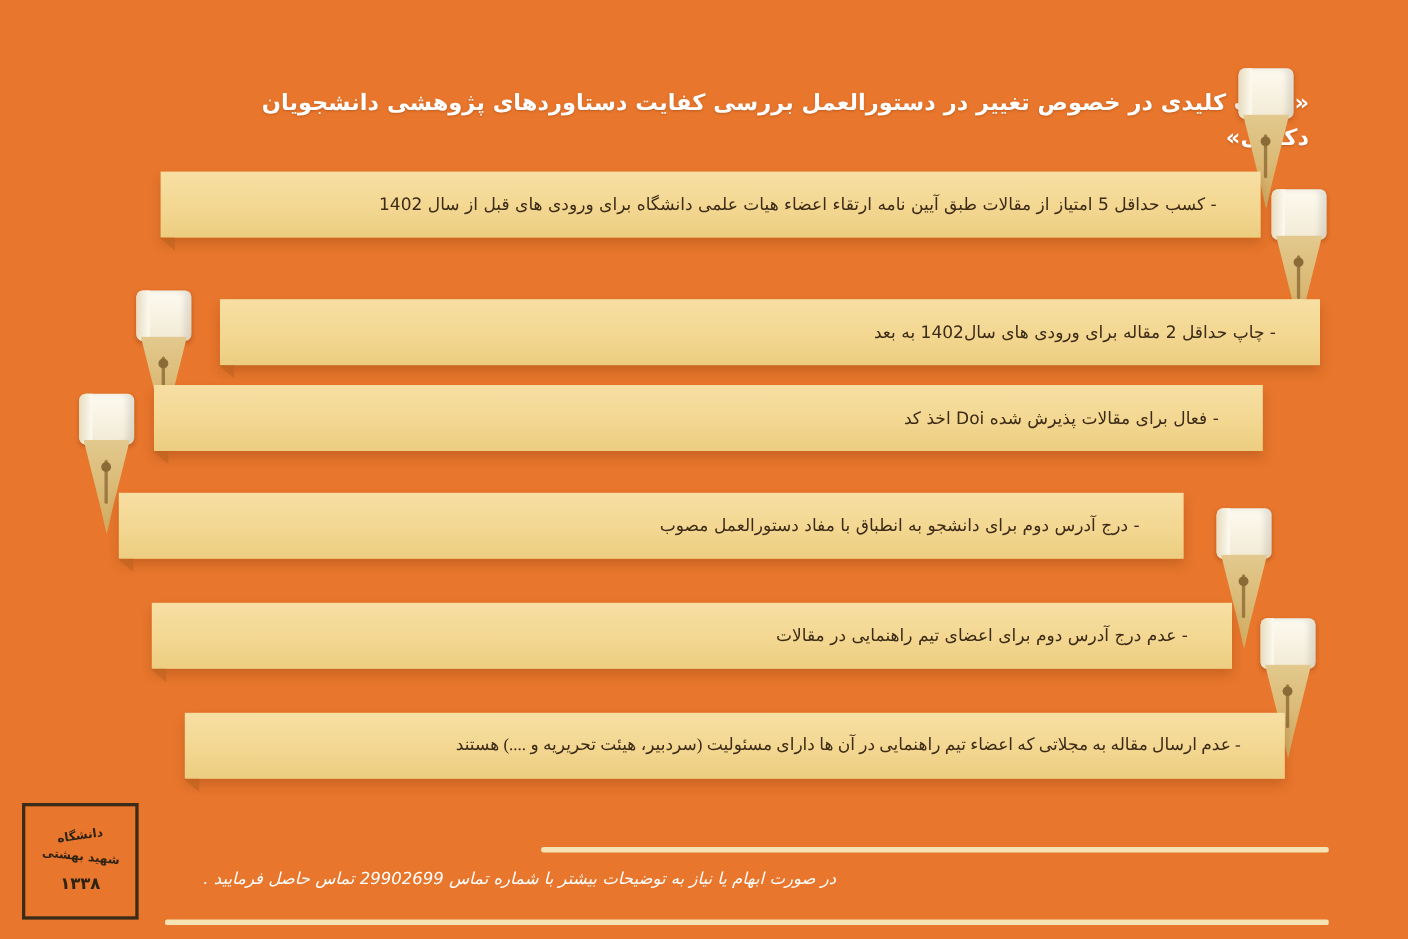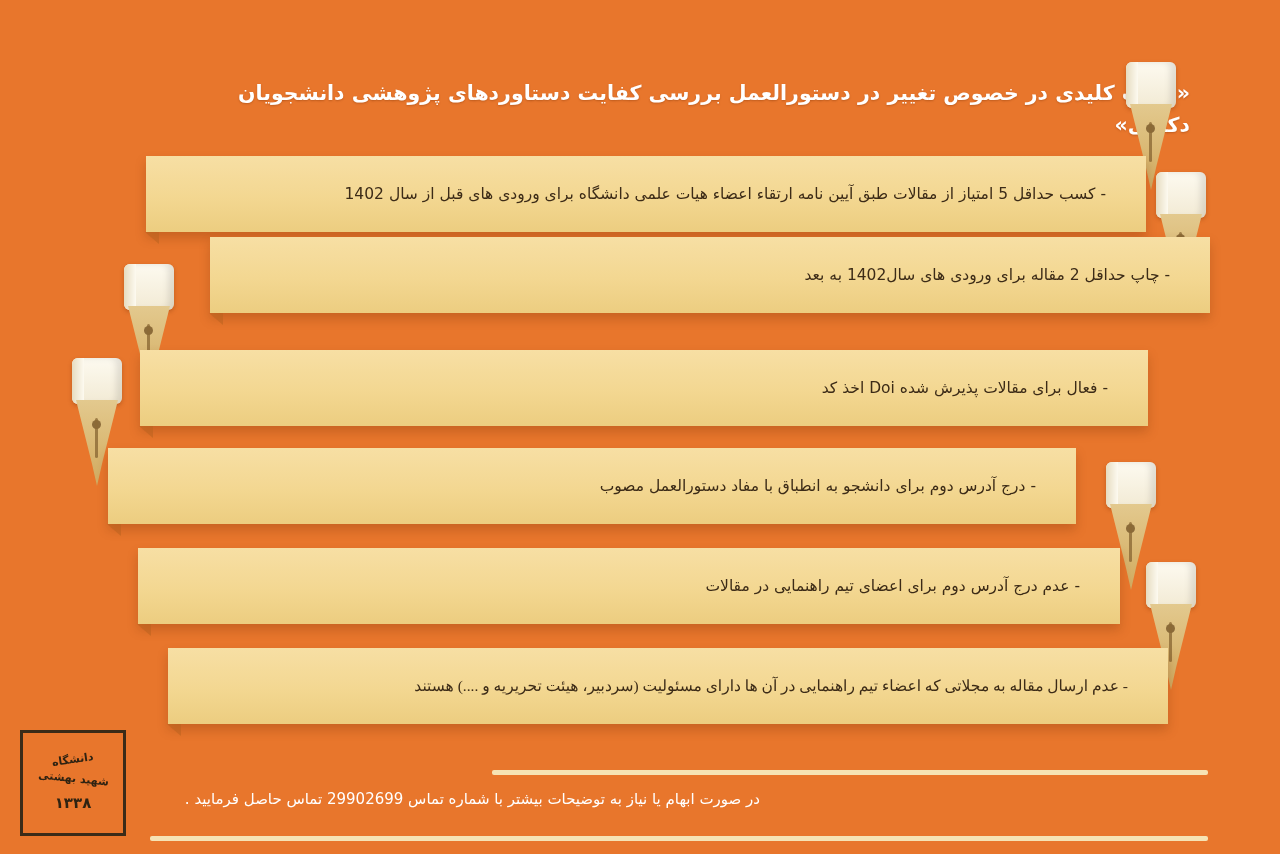--- a/index.html
+++ b/index.html
@@ -32,21 +32,21 @@
     font-size: 20.5px;
     font-weight: bold;
     line-height: 1.55;
     direction: rtl;
     text-shadow: 0 1px 2px rgba(120,50,10,.35);
   }
 
   
   .row {
     position: absolute;
-    height: 76px;
+    height: 60px;
   }
   .bar {
     position: absolute;
     inset: 0;
     background: linear-gradient(180deg, #f7dfa4 0%, #f3d791 55%, #eccd80 100%);
     box-shadow: 0 6px 10px rgba(120,50,10,.28);
     display: flex;
     align-items: center;
     justify-content: flex-start;
     direction: rtl;
@@ -134,20 +134,21 @@
   }
   .footer-text {
     position: absolute;
     right: 520px;
     left: 140px;
     top: 790px;
     color: #ffffff;
     font-size: 15px;
     direction: rtl;
     text-align: right;
+    font-style: italic;
   }
 
   
   .logo {
     position: absolute;
     left: 20px;
     top: 730px;
     width: 106px;
     height: 106px;
     border: 3px solid #3b2b18;
@@ -217,21 +218,21 @@
     <div class="hole"></div>
     <div class="slit"></div>
   </div>
 
   <div class="row" style="top:156px; left:146px; width:1000px;">
     <div class="bar">
       <div class="bar-text">- کسب حداقل 5 امتیاز از مقالات طبق آیین نامه ارتقاء اعضاء هیات علمی دانشگاه برای ورودی های قبل از سال 1402</div>
     </div>
   </div>
 
-  <div class="row" style="top:237px; left:200px; width:1000px;margin-left:10px;">
+  <div class="row" style="top:272px; left:200px; width:1000px;">
     <div class="bar">
       <div class="bar-text">- چاپ حداقل 2 مقاله برای ورودی های سال1402 به بعد</div>
     </div>
   </div>
 
   <div class="row" style="top:350px; left:140px; width:1008px;">
     <div class="bar">
       <div class="bar-text">- فعال برای مقالات پذیرش شده  Doi  اخذ کد</div>
     </div>
   </div>

